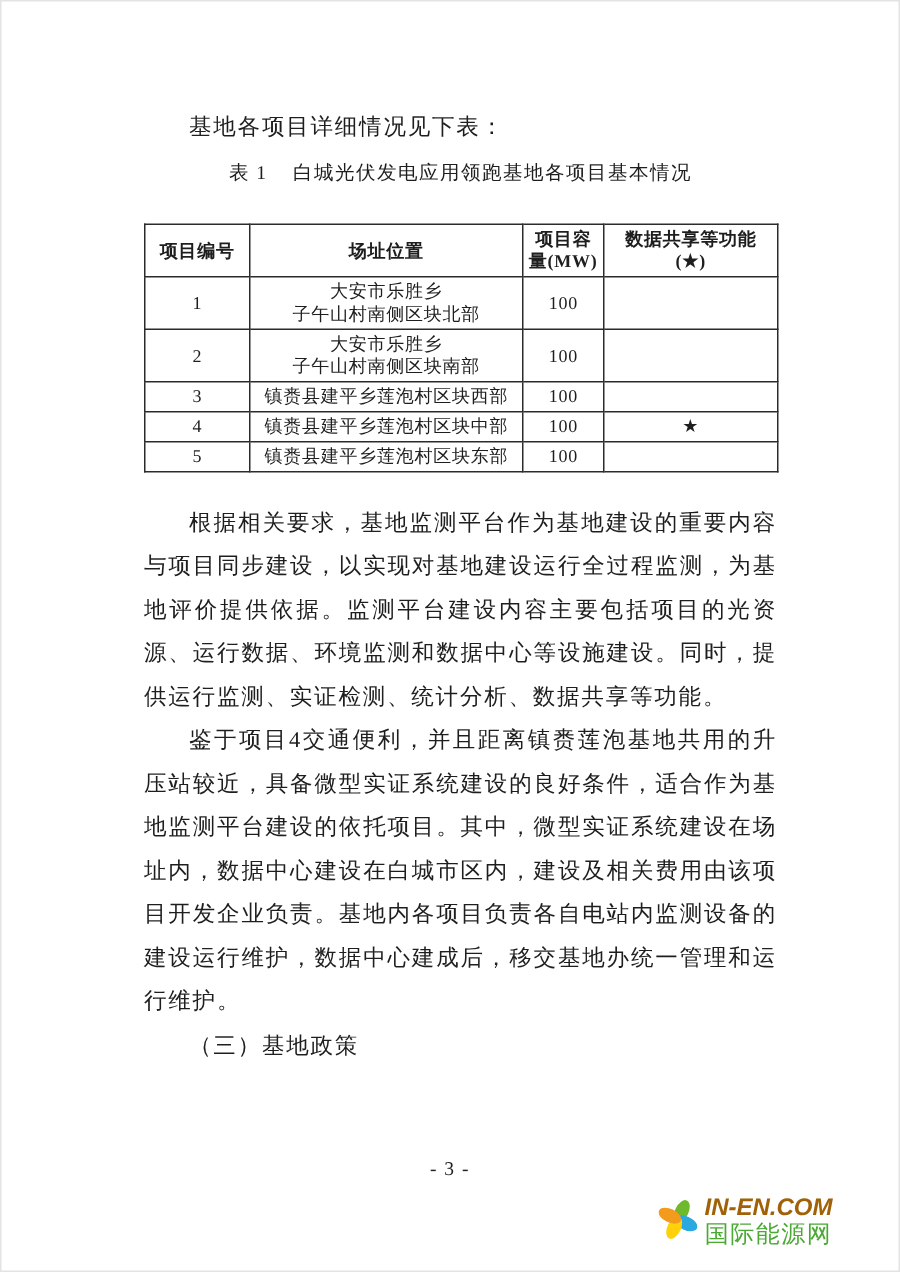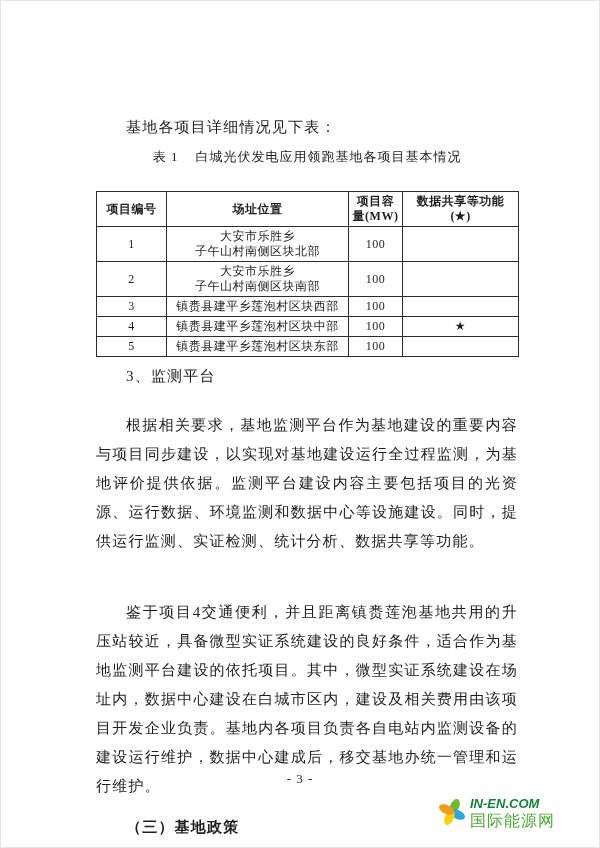--- a/index.html
+++ b/index.html
@@ -9,21 +9,21 @@
     width:600px; height:848px;
     background:#ffffff;
     border:1px solid #e3e3e3;
     font-family:"Liberation Serif","DejaVu Serif",serif;
     color:#1e1e1e;
     overflow:hidden;
   }
   .content { position:absolute; left:95px; top:70px; width:422px; }
   .para {
     font-size:15px; line-height:29px;
-    letter-spacing:1.2px; text-align:justify;margin-top:42px;
+    letter-spacing:1.2px; text-align:justify;
   }
   .indent { text-indent:2em; }
   .caption {
     font-size:13px; line-height:30px;
     text-align:center; letter-spacing:1px;
     white-space:pre;
   }
   table.projects {
     width:100%; border-collapse:collapse;
     table-layout:fixed; margin:19px 0 5px 0;
@@ -33,33 +33,33 @@
     font-size:12px; line-height:15px;
     text-align:center; vertical-align:middle;
     padding:2px 2px;
     white-space:pre-line;
     letter-spacing:0.5px;
   }
   .projects th { font-weight:bold; height:34px; }
   .projects td.tall { height:34px; }
   .projects td.short { height:19px; }
   .heading { font-size:15px; line-height:29px; letter-spacing:1.2px; }
-  .space-above { margin-top:12px;font-weight:bold; }
+  .space-above { margin-top:1px; }
   .space-above-sm { margin-top:20px; }
   .pagenum {
     position:absolute; left:0; right:0; top:770px;
     text-align:center; font-size:13px; letter-spacing:1px; color:#222;
   }
   .logo {
     position:absolute; right:44px; top:796px;
     display:flex; align-items:center; gap:5px;
     font-family:"Liberation Sans","DejaVu Sans",sans-serif;
   }
   .logo-text { display:flex; flex-direction:column; line-height:1.15; }
-  .logo-name { font-size:13px; font-weight:bold; font-style:italic; color:#15803d; }
+  .logo-name { font-size:16px; font-weight:bold; font-style:italic; color:#a16207; }
   .logo-sub  { font-size:16px; color:#4aa933; letter-spacing:1px;text-align:center; }
 </style>
 </head>
 <body>
 
 <div class="page">
   <div class="content">
 
     <p class="para indent">基地各项目详细情况见下表：</p>
 
@@ -111,21 +111,20 @@
         </tr>
         <tr>
           <td class="short">5</td>
           <td class="short">镇赉县建平乡莲泡村区块东部</td>
           <td class="short">100</td>
           <td class="short"></td>
         </tr>
       </tbody>
     </table>
 
-    <p class="heading indent">3、监测平台</p>
 
     <p class="para indent space-above-sm">根据相关要求，基地监测平台作为基地建设的重要内容与项目同步建设，以实现对基地建设运行全过程监测，为基地评价提供依据。监测平台建设内容主要包括项目的光资源、运行数据、环境监测和数据中心等设施建设。同时，提供运行监测、实证检测、统计分析、数据共享等功能。</p>
 
     <p class="para indent">鉴于项目4交通便利，并且距离镇赉莲泡基地共用的升压站较近，具备微型实证系统建设的良好条件，适合作为基地监测平台建设的依托项目。其中，微型实证系统建设在场址内，数据中心建设在白城市区内，建设及相关费用由该项目开发企业负责。基地内各项目负责各自电站内监测设备的建设运行维护，数据中心建成后，移交基地办统一管理和运行维护。</p>
 
     <p class="heading indent space-above">（三）基地政策</p>
 
 
   </div>
 

